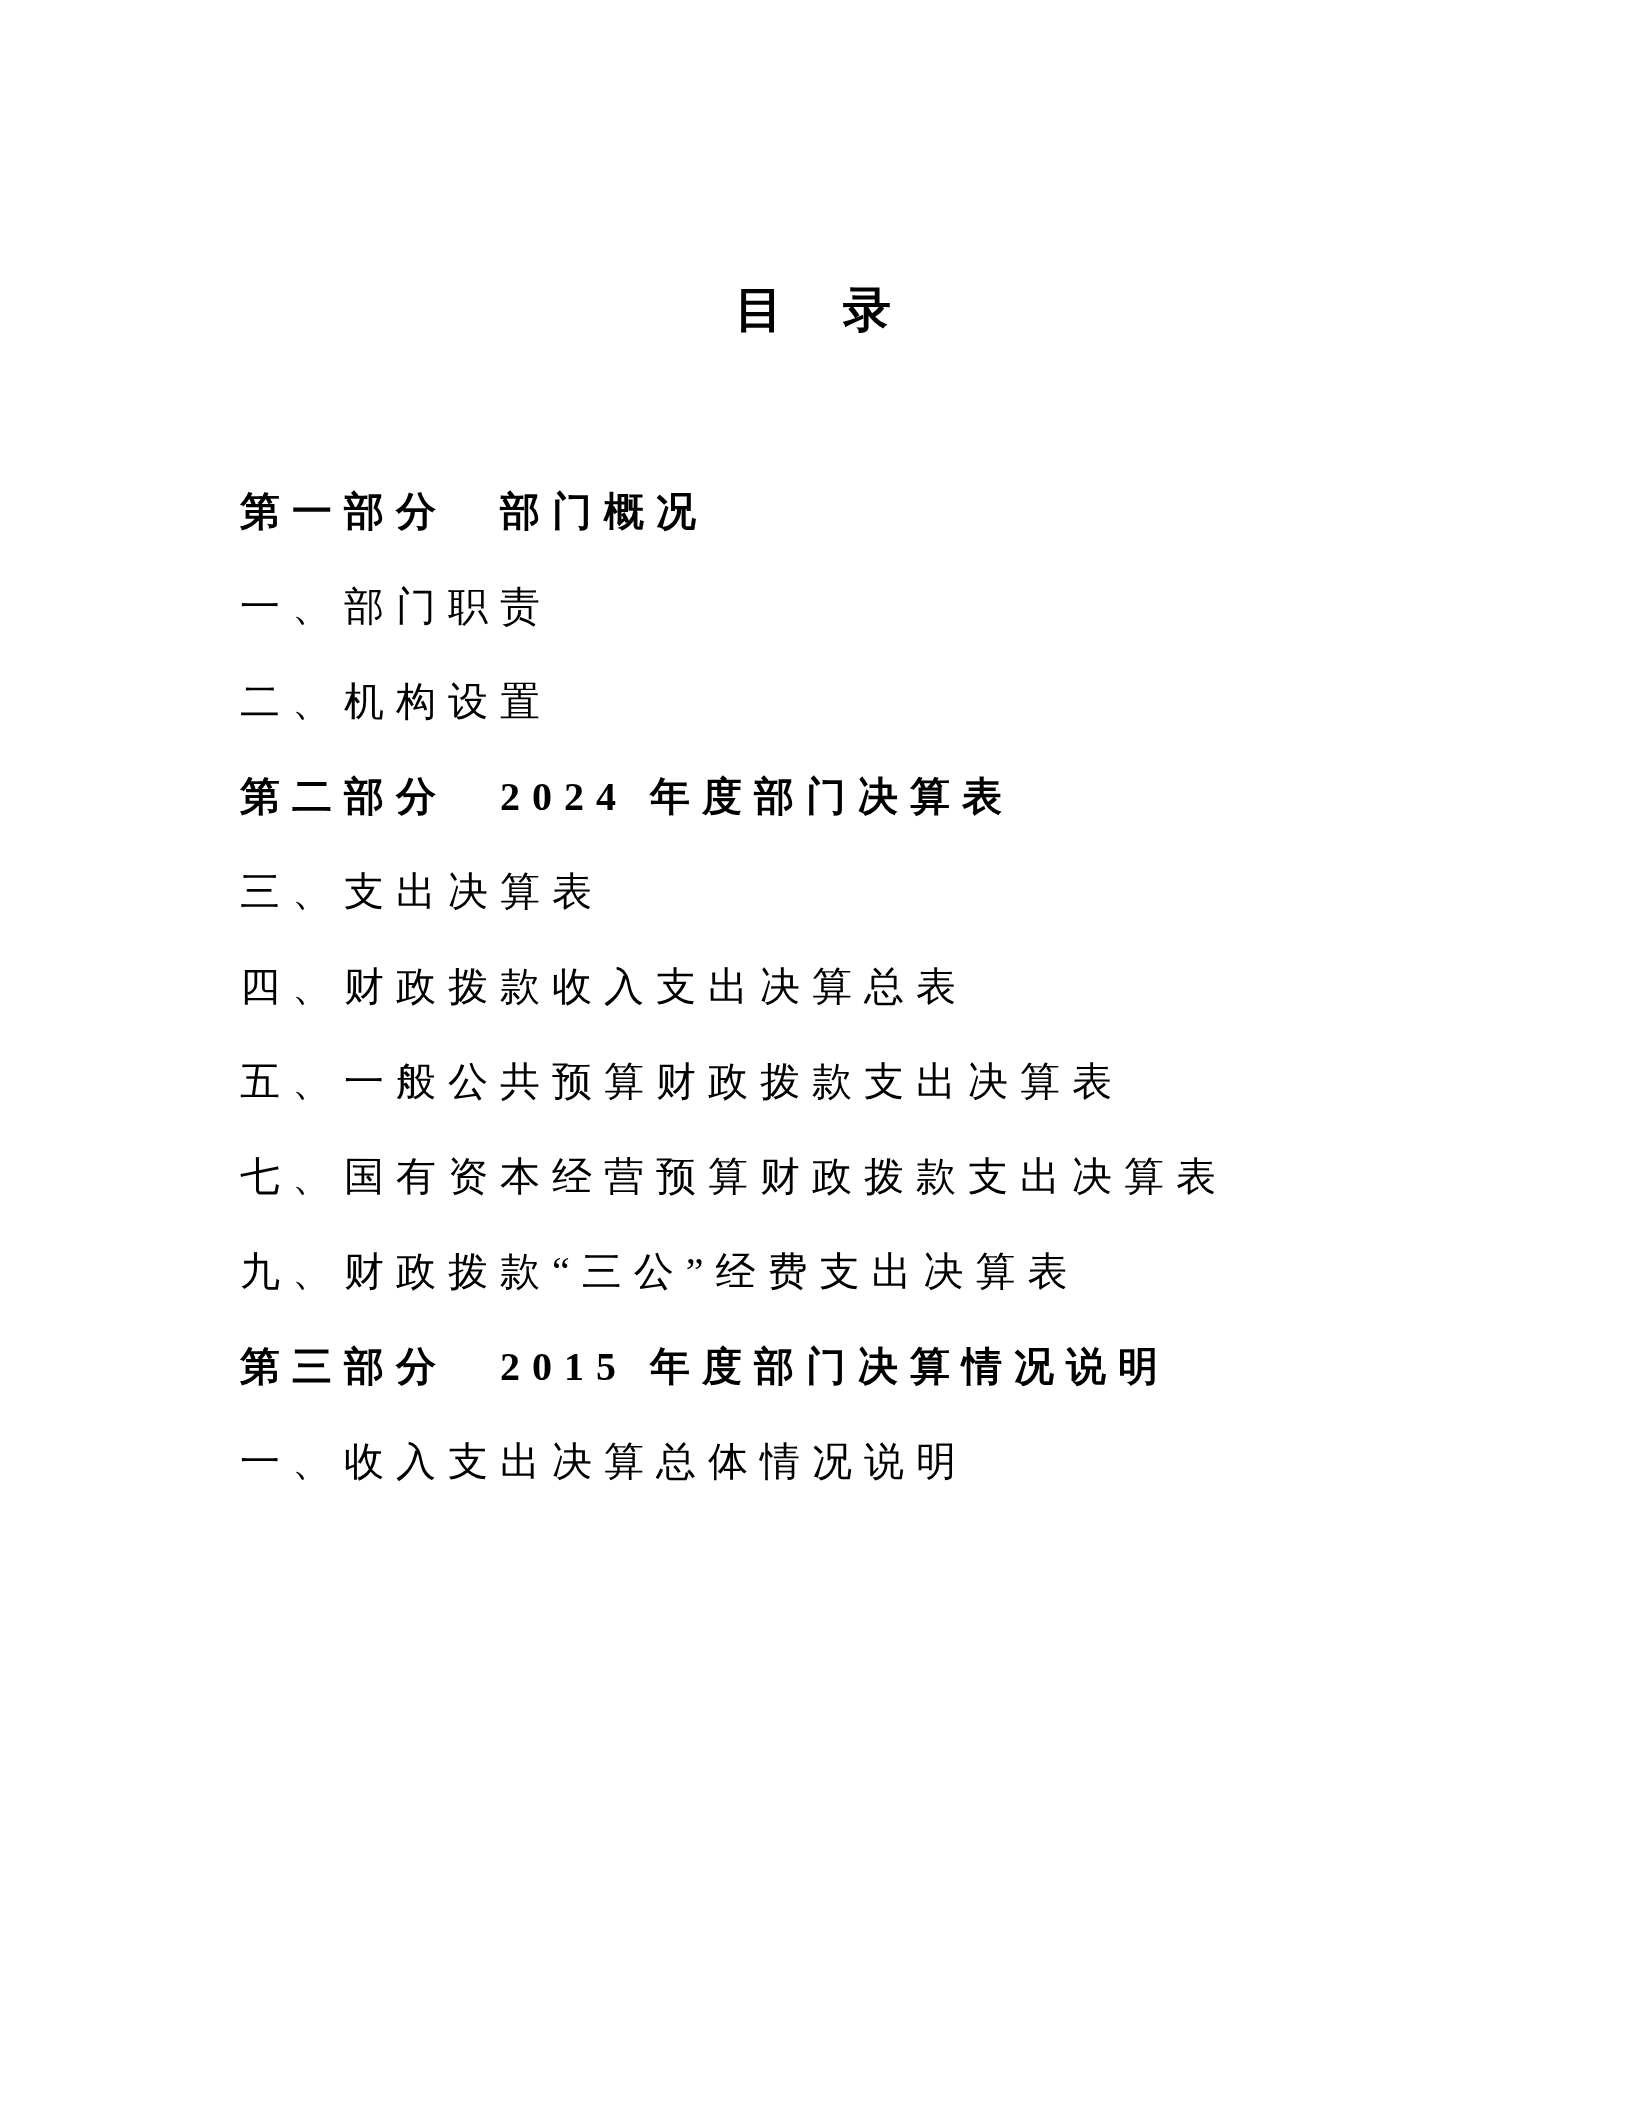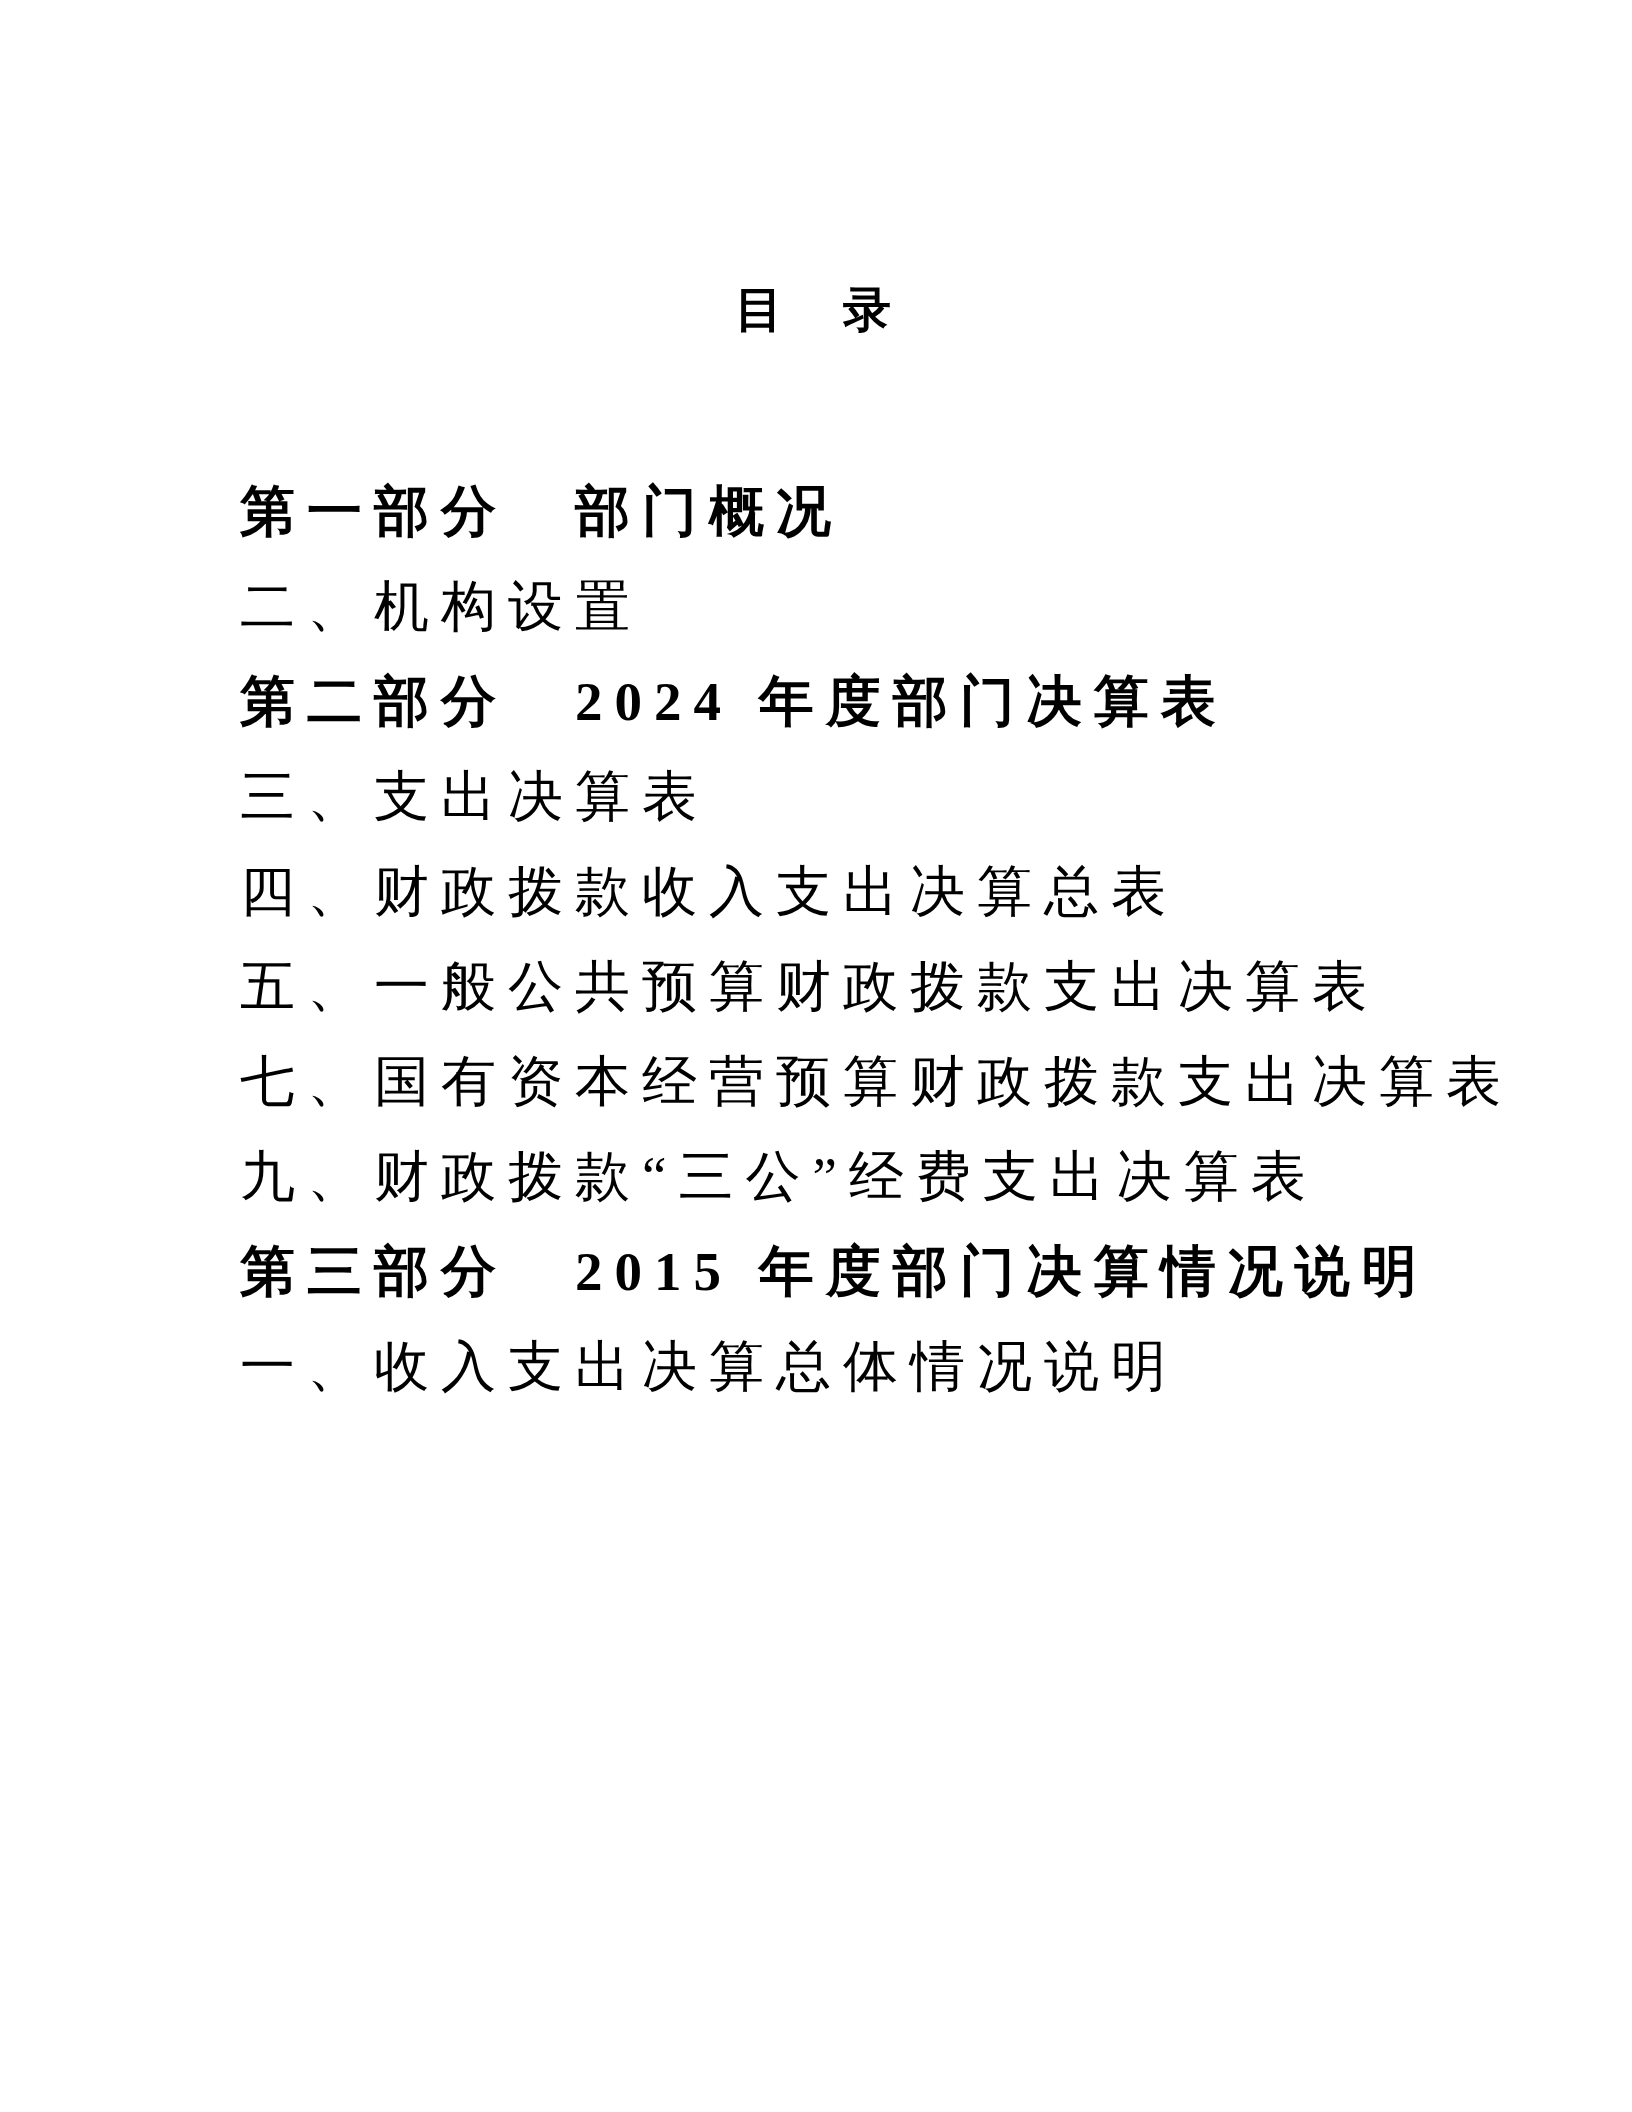--- a/index.html
+++ b/index.html
@@ -28,21 +28,21 @@
   }
 
   .toc {
     margin-top: 130px;
     padding-left: 240px;
     padding-right: 120px;
   }
 
   .toc-line {
     margin: 0;
-    font-size: 55px;
+    font-size: 40px;
     line-height: 95px;
     letter-spacing: 12px;
     white-space: pre;
     font-weight: normal;
   }
 
   .toc-line.heading {
     font-weight: bold;
   }
 </style>
@@ -50,20 +50,21 @@
 <body>
 
 <div class="page">
 
   <h1 class="doc-title">目　录</h1>
 
   <div class="toc">
 
     <p class="toc-line heading">第一部分　部门概况</p>
 
+    <p class="toc-line">一、部门职责</p>
 
     <p class="toc-line">二、机构设置</p>
 
     <p class="toc-line heading">第二部分　2024 年度部门决算表</p>
 
 
 
     <p class="toc-line">三、支出决算表</p>
 
     <p class="toc-line">四、财政拨款收入支出决算总表</p>

